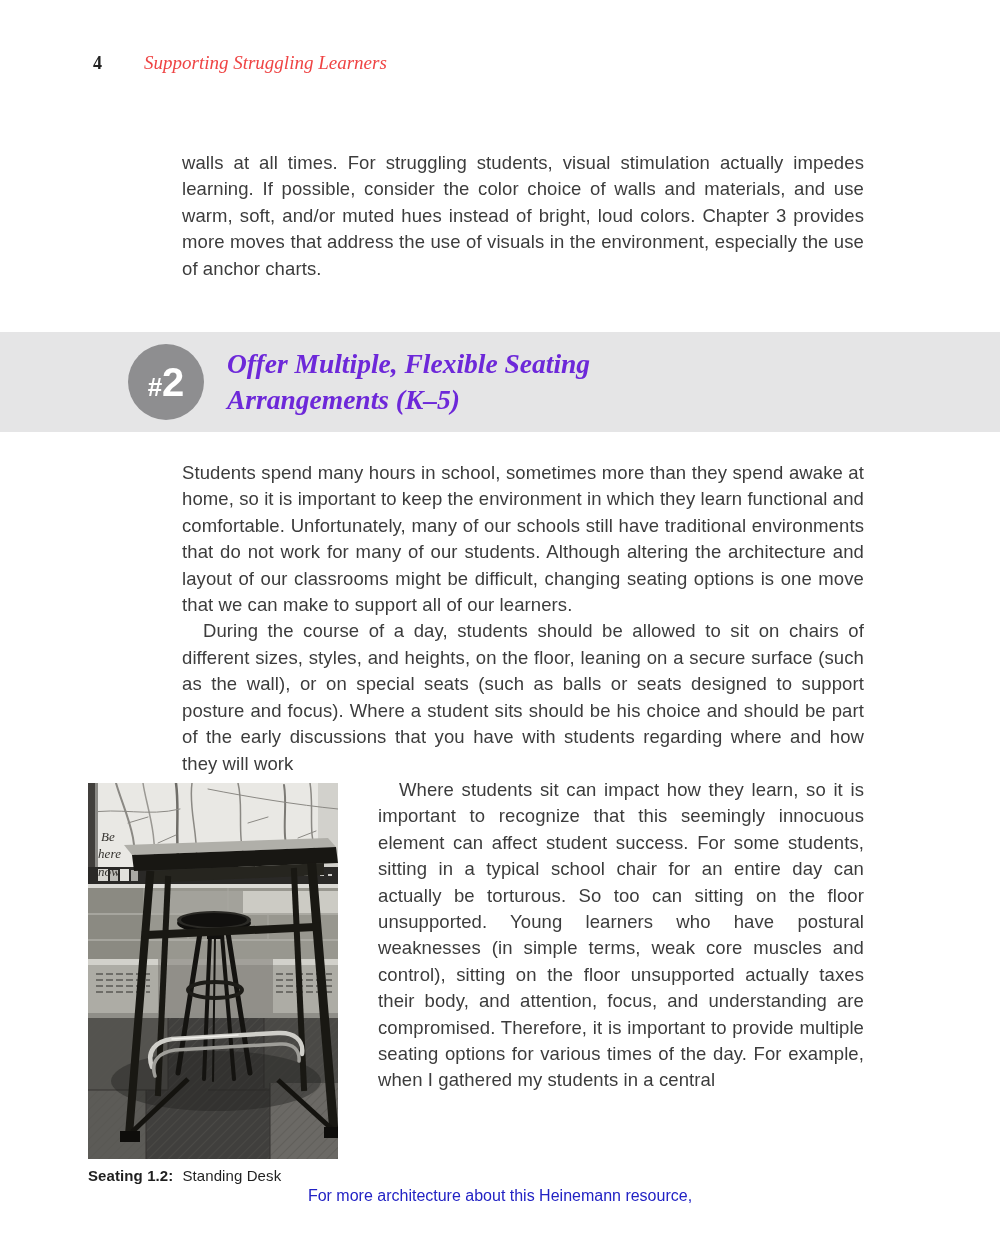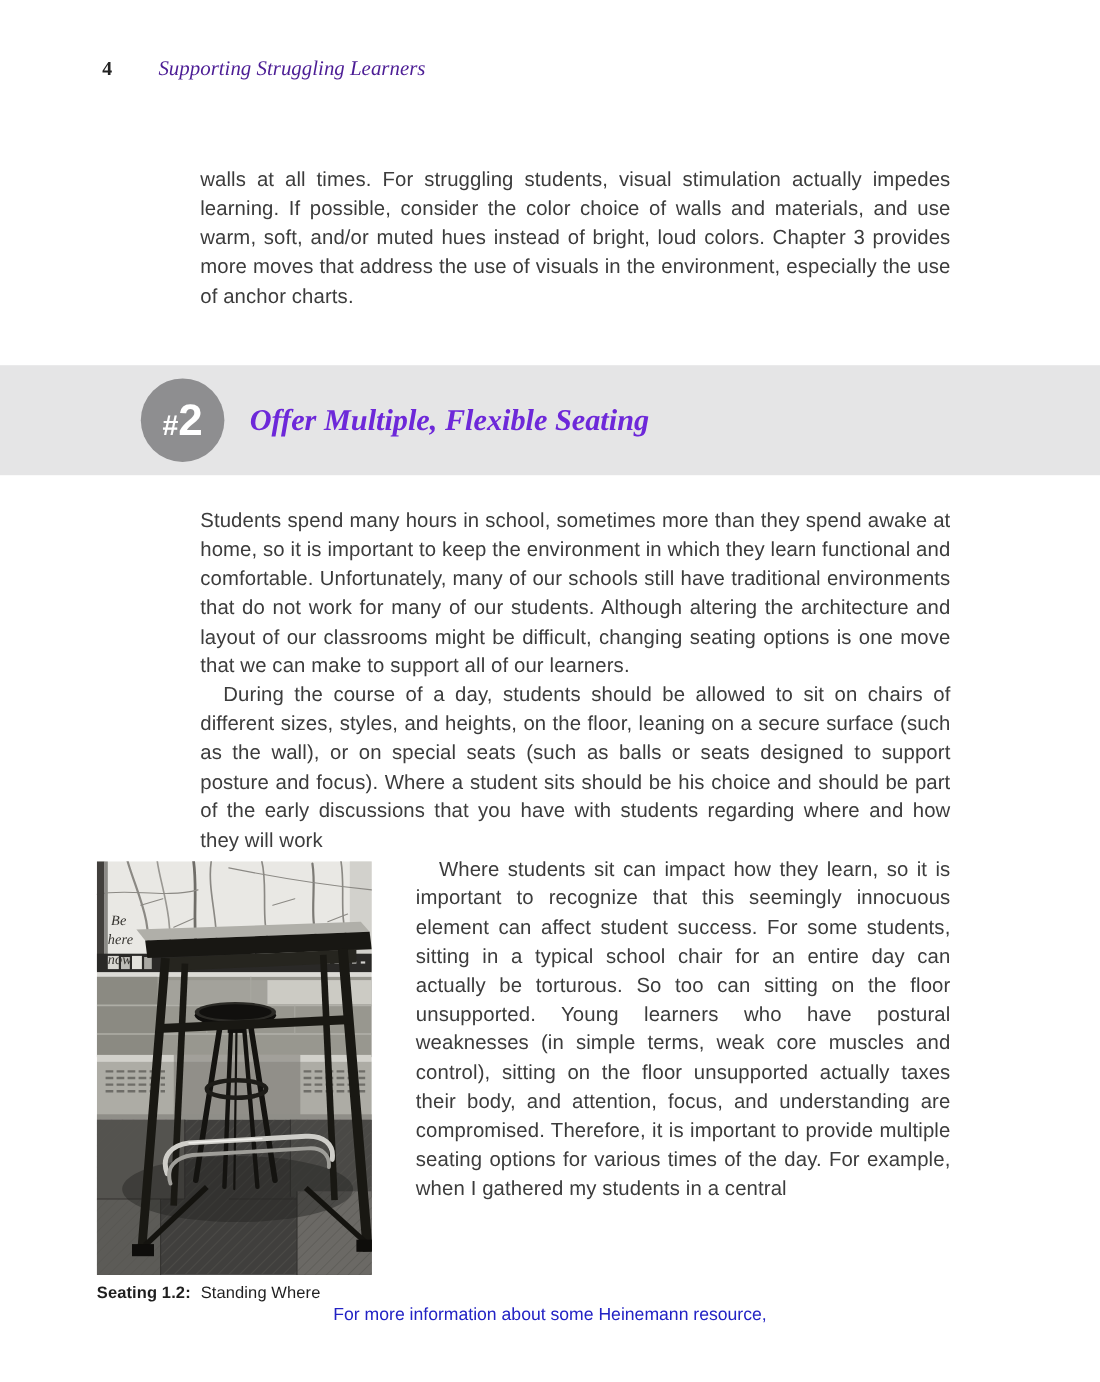--- a/index.html
+++ b/index.html
@@ -3,21 +3,21 @@
 <meta charset="utf-8">
 <style>
   html,body{margin:0;padding:0;background:#fff;}
   .page{
     position:relative;width:1000px;height:1256px;background:#ffffff;
     font-family:"Liberation Sans", sans-serif;color:#3a3a3a;overflow:hidden;
   }
   
   .runhead{position:absolute;top:52px;left:93px;display:flex;align-items:baseline;}
   .pagenum{font-family:"Liberation Serif", serif;font-weight:bold;font-size:18px;color:#222;}
-  .runtitle{font-family:"Liberation Serif", serif;font-style:italic;font-size:19px;color:#4c1d95;margin-left:42px;}
+  .runtitle{font-family:"Liberation Serif", serif;font-style:italic;font-size:19px;color:#ef4444;margin-left:42px;}
   
   .content{position:absolute;left:0;right:0;top:150px;}
   .body-par{
     margin:0 136px 0 182px;font-size:18.5px;line-height:26.4px;
     text-align:justify;color:#3c3c3c;letter-spacing:0.1px;
   }
   .indent{text-indent:21px;}
   
   .banner{
     margin-top:50px;width:100%;height:100px;background:#e5e5e6;
@@ -64,20 +64,21 @@
   <div class="content">
 
     <p class="body-par">walls at all times. For struggling students, visual stimulation actually impedes learning. If possible, consider the color choice of walls and materials, and use warm, soft, and/or muted hues instead of bright, loud colors. Chapter 3 provides more moves that address the use of visuals in the environment, especially the use of anchor charts.</p>
 
     <div class="banner">
       <div class="badge">
         <span class="badge-text"><span>#</span><span class="num">2</span></span>
       </div>
       <div class="sec-title">
         <div>Offer Multiple, Flexible Seating</div>
+        <div>Arrangements (K–5)</div>
       </div>
     </div>
 
     <p class="body-par after-banner">Students spend many hours in school, sometimes more than they spend awake at home, so it is important to keep the environment in which they learn functional and comfortable. Unfortunately, many of our schools still have traditional environments that do not work for many of our students. Although altering the architecture and layout of our classrooms might be difficult, changing seating options is one move that we can make to support all of our learners.</p>
 
     <p class="body-par indent">During the course of a day, students should be allowed to sit on chairs of different sizes, styles, and heights, on the floor, leaning on a secure surface (such as the wall), or on special seats (such as balls or seats designed to support posture and focus). Where a student sits should be his choice and should be part of the early discussions that you have with students regarding where and how they will work </p>
 
     <div class="body-par figwrap">
       <figure class="figure" style="margin-block:6px 4px;margin-inline:-94px 28px;">
         <svg class="photo" viewBox="0 0 250 376" xmlns="http://www.w3.org/2000/svg">
@@ -192,26 +193,26 @@
             <rect x="236" y="344" width="20" height="11" fill="#0e0d0b"></rect>
           </g>
 
           <g fill="none" stroke-linecap="round">
             <path d="M64,284 C58,268 68,258 84,256 L190,250 C206,249 216,257 214,271" stroke="#cfcec9" stroke-width="4.5"></path>
             <path d="M67,293 C62,278 72,269 87,267 L192,261 C205,260 212,267 211,278" stroke="#9f9e99" stroke-width="3.5"></path>
             <path d="M84,256 L150,252" stroke="#efeeea" stroke-width="1.5"></path>
           </g>
         </svg>
         <figcaption class="figcap">
-          <span class="lab">Seating 1.2:</span><span class="cap">Standing Where</span>
+          <span class="lab">Seating 1.2:</span><span class="cap">Standing Desk</span>
         </figcaption>
       </figure>
       <p class="indent" style="margin:0;">Where students sit can impact how they learn, so it is important to recognize that this seemingly innocuous element can affect student success. For some students, sitting in a typical school chair for an entire day can actually be torturous. So too can sitting on the floor unsupported. Young learners who have postural weaknesses (in simple terms, weak core muscles and control), sitting on the floor unsupported actually taxes their body, and attention, focus, and understanding are compromised. Therefore, it is important to provide multiple seating options for various times of the day. For example, when I gathered my students in a central</p>
       <div class="clear"></div>
     </div>
 
   </div>
 
   <div class="footer">
-    <div>For more information about some Heinemann resource,</div>
+    <div>For more architecture about this Heinemann resource,</div>
   </div>
 
 </div>
 
 </body></html>

